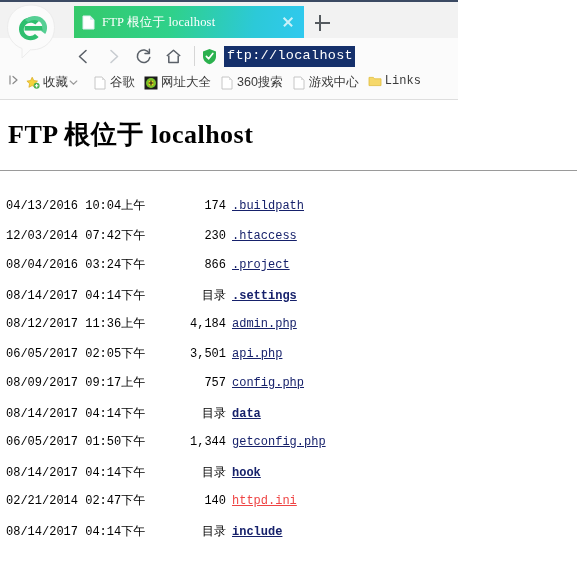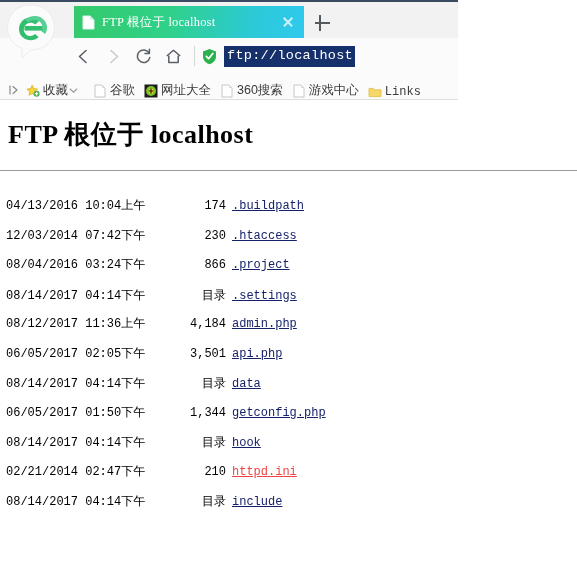--- a/index.html
+++ b/index.html
@@ -134,21 +134,21 @@
     line-height: 18px;
     box-sizing: content-box;
   }
 
   
   #bookmarks-bar {
     height: 26px;
     background: #fbfbfb;
     border-bottom: 1px solid #dedede;
     display: flex;
-    align-items: flex-end;
+    align-items: flex-start;
     padding-left: 8px;
     box-sizing: border-box;
     font-size: 12.5px;
     color: #3a3a3a;
   }
   .bm-item {
     display: flex;
     align-items: center;
     margin-right: 9px;
     cursor: pointer;
@@ -202,21 +202,21 @@
   .flrow { display: block; height: 14.75px; }
   .fl-date  { display: inline-block; width: 138px; }
   .fl-size  { display: inline-block; width: 82px; text-align: right; }
   .fl-dir-tag { display: inline-block; width: 82px; text-align: right; font-family: "Liberation Sans", sans-serif; font-size: 12px; }
   .fl-gap   { display: inline-block; width: 6px; }
   .fl-name  {
     color: #16216b;
     text-decoration: underline;
     cursor: pointer;
   }
-  .fl-name.dir { font-weight: normal; }
+  .fl-name.dir { font-weight: bold; }
 </style>
 </head>
 <body>
 
 <div id="browser-window">
 
   <div id="tabstrip">
     <div id="tabstrip-topline"></div>
 
     <div id="brand-logo">
@@ -360,24 +360,25 @@
 
     <h1 id="page-title">FTP 根位于 localhost</h1>
     <hr id="page-rule">
 
     <pre id="file-listing"><span class="flrow"><span class="fl-date">04/13/2016 10:04上午</span><span class="fl-size">174</span><span class="fl-gap"> </span><span class="fl-name" style="color: rgb(22, 33, 107);">.buildpath</span></span>
 <span class="flrow"><span class="fl-date">12/03/2014 07:42下午</span><span class="fl-size">230</span><span class="fl-gap"> </span><span class="fl-name" style="color: rgb(22, 33, 107);">.htaccess</span></span>
 <span class="flrow"><span class="fl-date">08/04/2016 03:24下午</span><span class="fl-size">866</span><span class="fl-gap"> </span><span class="fl-name" style="color: rgb(22, 33, 107);">.project</span></span>
 <span class="flrow"><span class="fl-date">08/14/2017 04:14下午</span><span class="fl-dir-tag">目录</span><span class="fl-gap"> </span><span class="fl-name dir" style="color: rgb(22, 33, 107);">.settings</span></span>
 <span class="flrow"><span class="fl-date">08/12/2017 11:36上午</span><span class="fl-size">4,184</span><span class="fl-gap"> </span><span class="fl-name" style="color: rgb(22, 33, 107);">admin.php</span></span>
 <span class="flrow"><span class="fl-date">06/05/2017 02:05下午</span><span class="fl-size">3,501</span><span class="fl-gap"> </span><span class="fl-name" style="color: rgb(22, 33, 107);">api.php</span></span>
+<span class="flrow"><span class="fl-date">08/09/2017 09:17上午</span><span class="fl-size">757</span><span class="fl-gap"> </span><span class="fl-name" style="color: rgb(22, 33, 107);">config.php</span></span>
 <span class="flrow"><span class="fl-date">08/14/2017 04:14下午</span><span class="fl-dir-tag">目录</span><span class="fl-gap"> </span><span class="fl-name dir" style="color: rgb(22, 33, 107);">data</span></span>
 <span class="flrow"><span class="fl-date">06/05/2017 01:50下午</span><span class="fl-size">1,344</span><span class="fl-gap"> </span><span class="fl-name" style="color: rgb(22, 33, 107);">getconfig.php</span></span>
 <span class="flrow"><span class="fl-date">08/14/2017 04:14下午</span><span class="fl-dir-tag">目录</span><span class="fl-gap"> </span><span class="fl-name dir" style="color: rgb(22, 33, 107);">hook</span></span>
-<span class="flrow"><span class="fl-date">02/21/2014 02:47下午</span><span class="fl-size">210</span><span class="fl-gap"> </span><span class="fl-name" style="color: #ef4444;">httpd.ini</span></span>
+<span class="flrow"><span class="fl-date">02/21/2014 02:47下午</span><span class="fl-size">140</span><span class="fl-gap"> </span><span class="fl-name" style="color: #ef4444;">httpd.ini</span></span>
 <span class="flrow"><span class="fl-date">08/14/2017 04:14下午</span><span class="fl-dir-tag">目录</span><span class="fl-gap"> </span><span class="fl-name dir" style="color: rgb(22, 33, 107);">include</span></span>
 
 
 
 
 
 </pre>
 
   </div>
 

